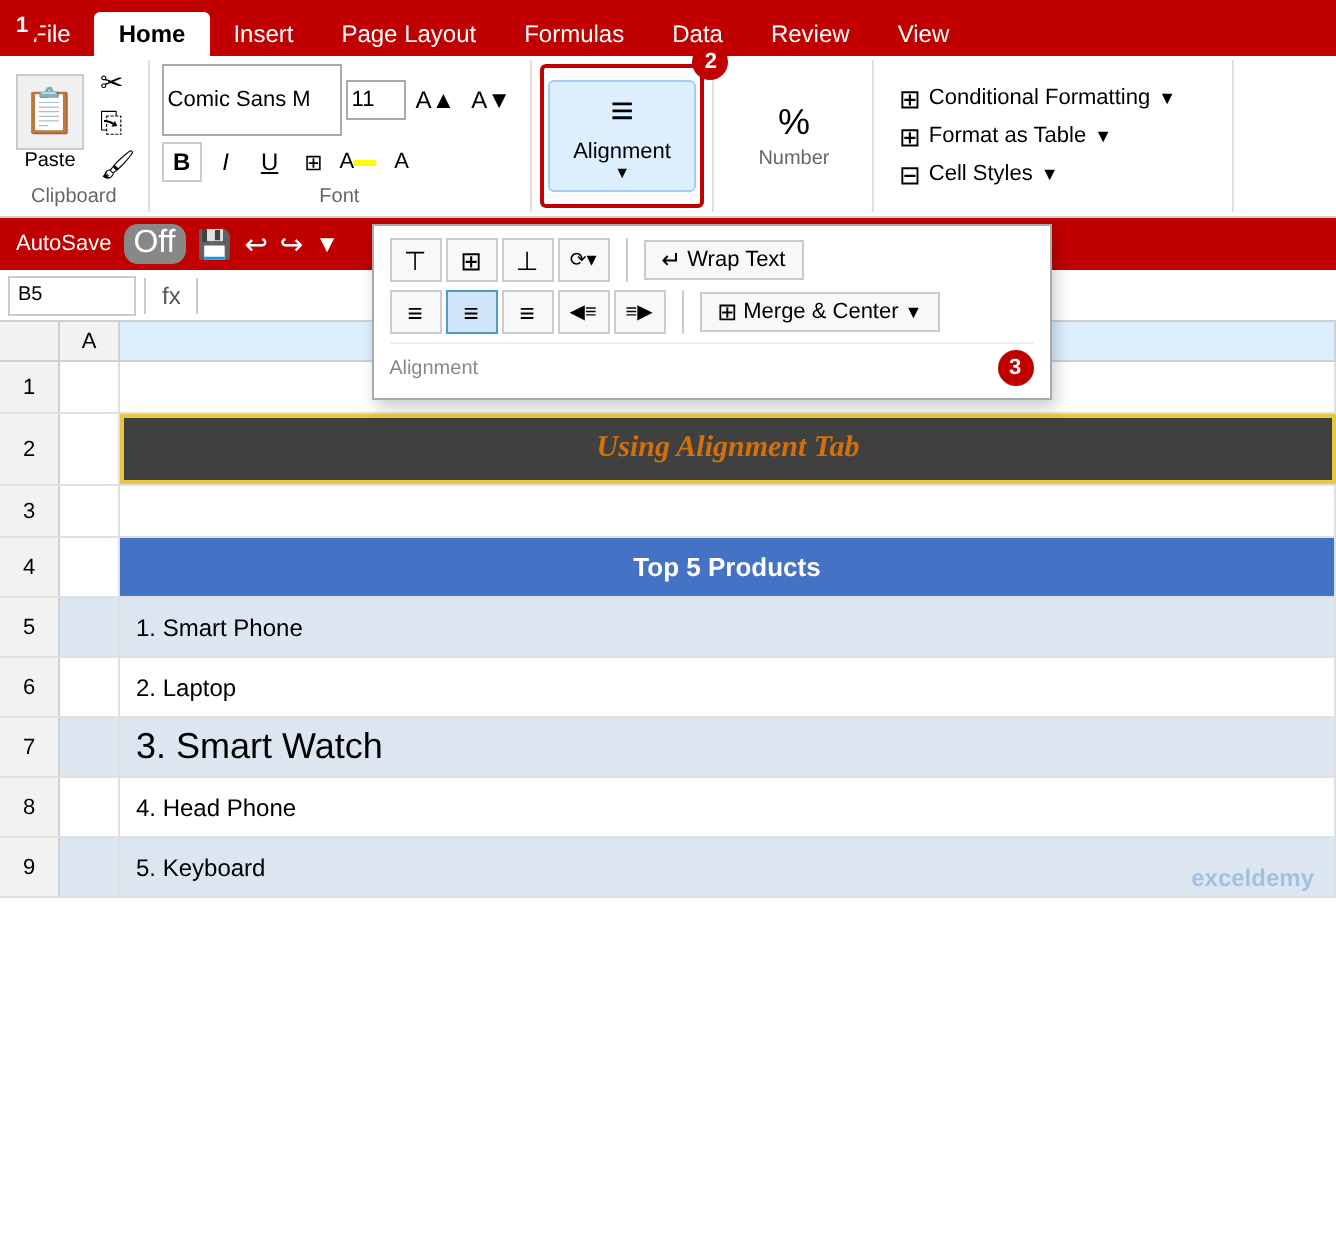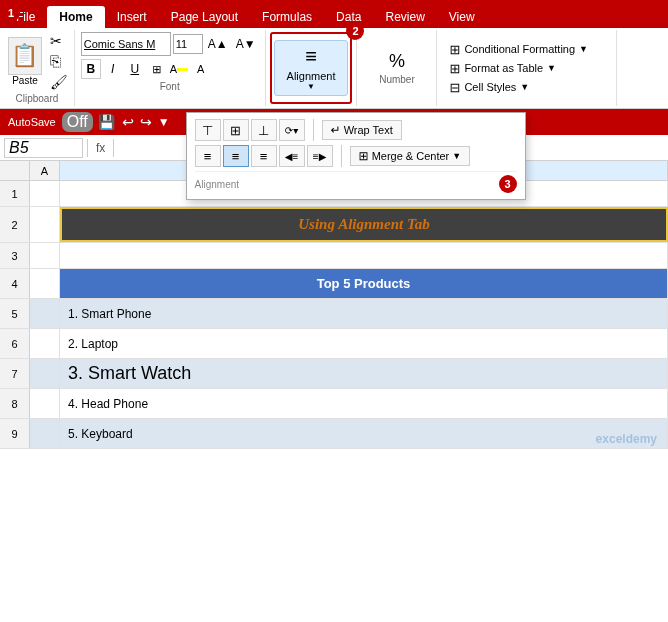--- a/index.html
+++ b/index.html
@@ -55,21 +55,21 @@
               <span style="font-size:14px;">⎘</span>
             </div>
           <div style="font-size:10px;cursor:pointer;padding:1px 2px;"><span style="font-size:14px;">🖌</span></div>
         </div>
       </div>
       <span class="ribbon-group-label">Clipboard</span>
     </div>
 
     <div style="display:flex;flex-direction:column;padding:2px 6px;border-right:1px solid #e0e0e0;min-width:150px;">
       <div style="display:flex;align-items:center;gap:2px;margin-bottom:3px;">
-        <input type="text" class="font-select" style="width: 90px; height: 24px; font-size: 11px; border: 1px solid rgb(170, 170, 170); text-decoration: underline;" value="Comic Sans M">
+        <input type="text" class="font-select" style="width: 90px; height: 36px; font-size: 11px; border: 1px solid rgb(170, 170, 170);" value="Comic Sans M">
         <input type="text" class="size-select" style="width: 30px; height: 20px; font-size: 11px; border: 1px solid rgb(170, 170, 170);" value="11">
         <span style="cursor:pointer;font-size:12px;border:1px solid transparent;padding:1px 2px;">A▲</span>
         <span style="cursor:pointer;font-size:12px;border:1px solid transparent;padding:1px 2px;">A▼</span>
       </div>
       <div style="display:flex;align-items:center;gap:2px;">
         <span class="font-btn bold" style="font-weight:bold;width:20px;height:20px;display:flex;align-items:center;justify-content:center;border:1px solid #ccc;cursor:pointer;">B</span>
         <span class="font-btn italic" style="font-style:italic;width:20px;height:20px;display:flex;align-items:center;justify-content:center;border:1px solid transparent;cursor:pointer;">I</span>
         <span class="font-btn underline" style="text-decoration:underline;width:20px;height:20px;display:flex;align-items:center;justify-content:center;border:1px solid transparent;cursor:pointer;">U</span>
         <span style="width:20px;height:20px;border:1px solid transparent;cursor:pointer;display:flex;align-items:center;justify-content:center;font-size:11px;">⊞</span>
         <span style="width:20px;height:20px;border:1px solid transparent;cursor:pointer;display:flex;align-items:center;justify-content:center;font-size:11px;">A<span style="font-size:6px;display:block;background:#ffff00;width:14px;height:3px;"></span></span>
@@ -152,21 +152,21 @@
     <div style="display:flex;align-items:center;gap:3px;background:#888;border-radius:7px;padding:1px 5px;cursor:pointer;">
       <span style="color:#fff;font-size:16px;">Off</span>
     </div>
     <span style="color:#fff;font-size:14px;cursor:pointer;">💾</span>
     <span style="color:#fff;font-size:14px;cursor:pointer;">↩</span>
     <span style="color:#fff;font-size:14px;cursor:pointer;">↪</span>
     <span style="color:#fff;font-size:12px;cursor:pointer;">▼</span>
   </div>
 
   <div style="display:flex;align-items:center;background:#fff;border-bottom:1px solid #d0d0d0;padding:2px 4px;height:26px;">
-    <input type="text" style="width: 79px; height: 20px; border: 1px solid rgb(204, 204, 204); padding: 0px 4px; font-size: 16px; font-style: italic;" value="B5">
+    <input type="text" style="width: 64px; height: 20px; border: 1px solid rgb(204, 204, 204); padding: 0px 4px; font-size: 10px;" value="B5">
     <div style="width:1px;height:18px;background:#ccc;margin:0 4px;"></div>
     <span style="padding:1px 4px;cursor:pointer;font-size:12px;color:#555;">fx</span>
     <div style="width:1px;height:18px;background:#ccc;margin:0 4px;"></div>
     <input type="text" style="flex: 1 1 0%; border: none; outline: none; font-size: 12px;">
   </div>
 
   <div style="flex:1;background:#fff;overflow:hidden;position:relative;">
 
     <div style="display:flex;background:#f2f2f2;border-bottom:1px solid #d0d0d0;height:20px;">
       <div style="width:30px;min-width:30px;border-right:1px solid #d0d0d0;background:#f2f2f2;"></div>

